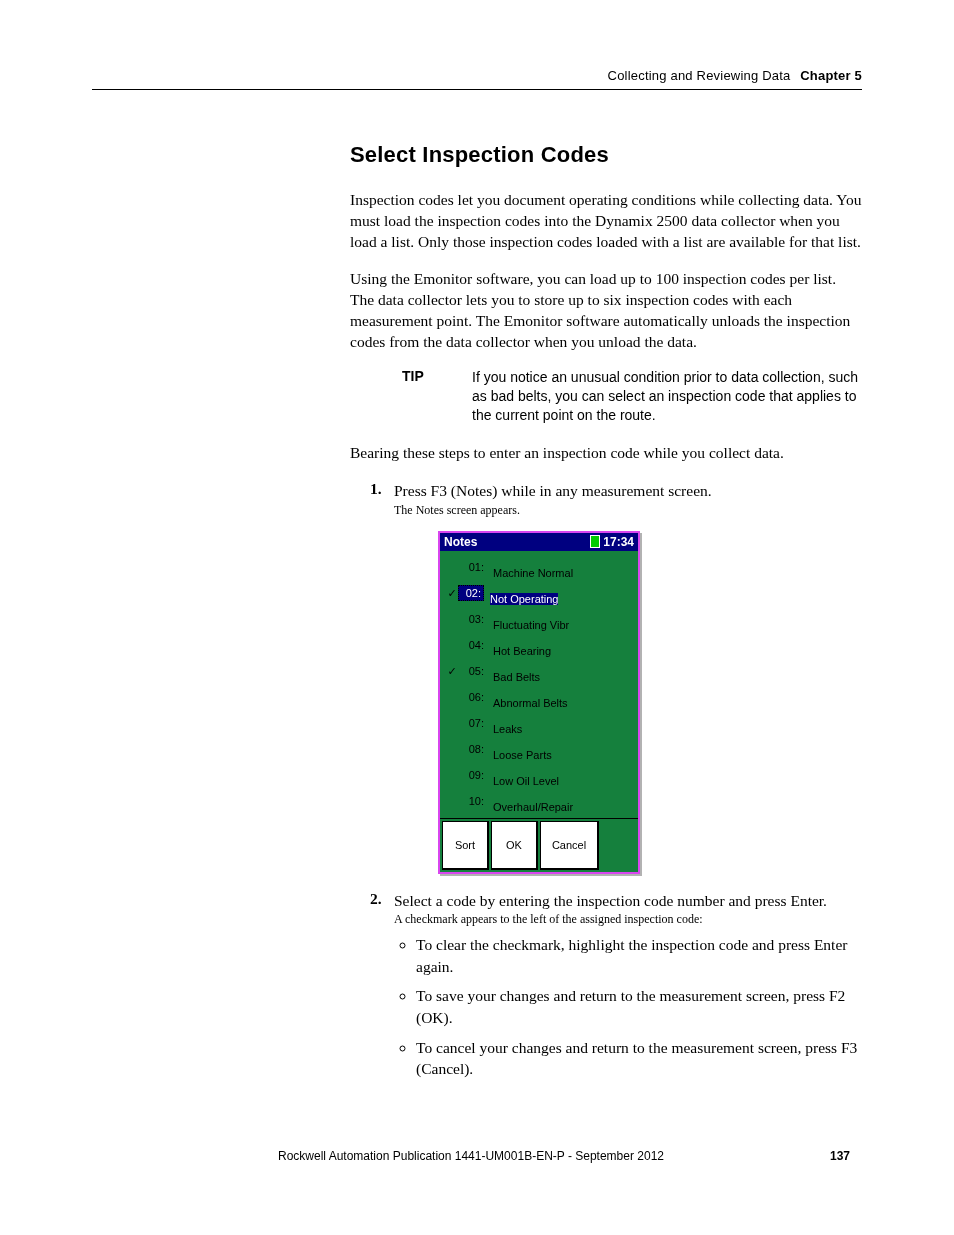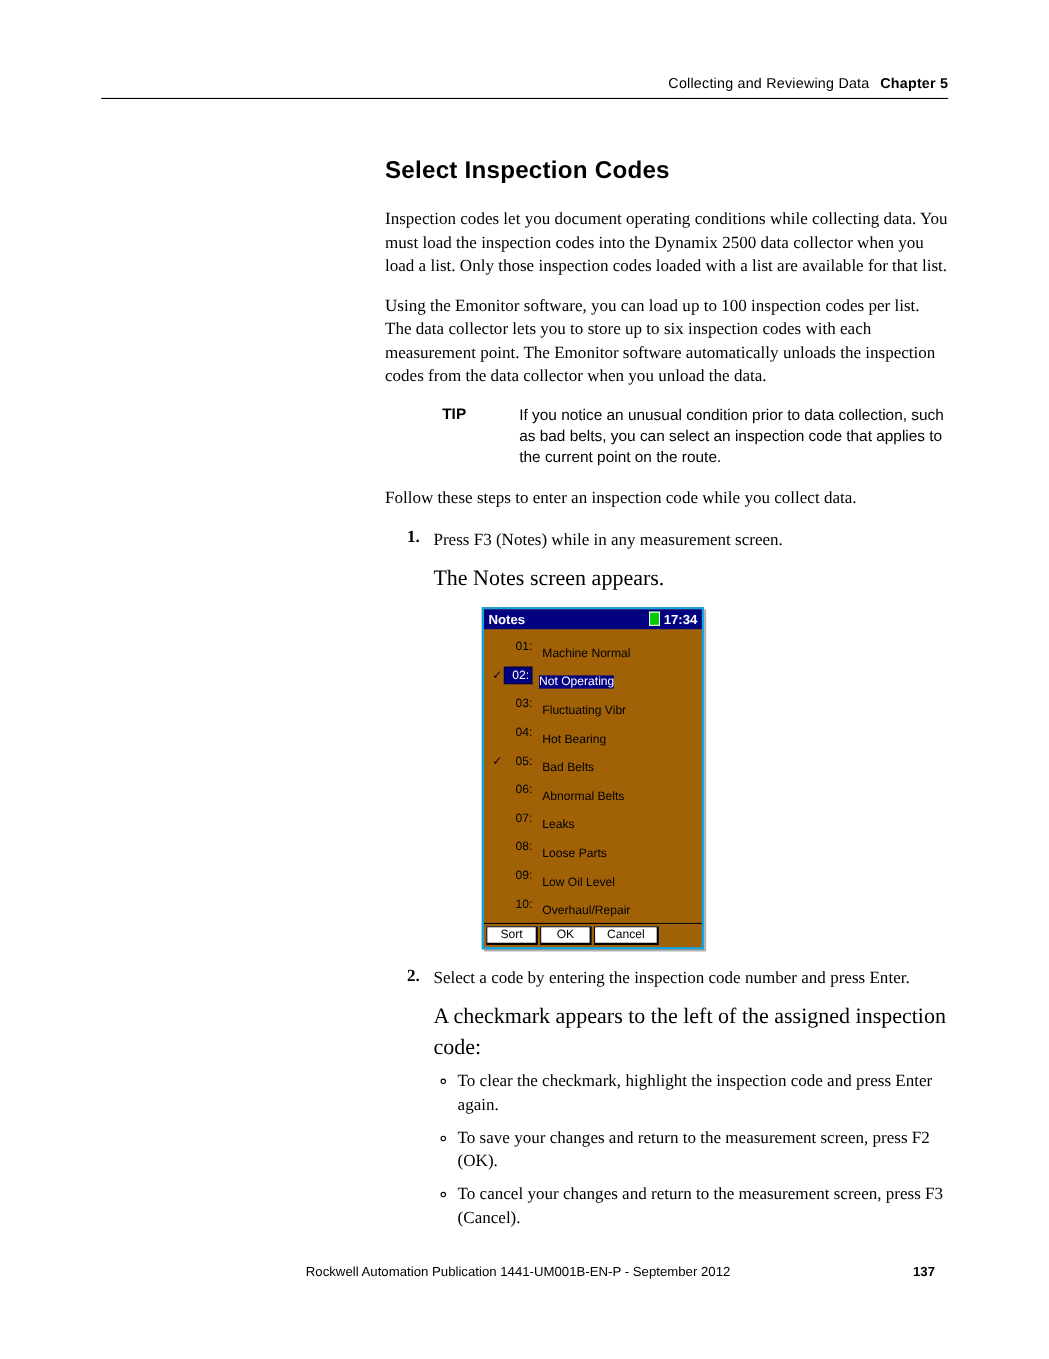--- a/index.html
+++ b/index.html
@@ -81,40 +81,39 @@
     left: 20px;
     top: 0;
     font-weight: bold;
     font-size: 15.5px;
   }
   ol.steps .step-body {
     font-size: 15.5px;
     line-height: 1.4;
   }
   ol.steps .step-sub {
-    font-size: 20px;
+    font-size: 12px;
     line-height: 1.4;
-    margin-top: 10px;
   }
   ul.bullets {
     margin: 6px 0 0 0;
     padding-left: 22px;
   }
   ul.bullets li {
     font-size: 15.5px;
     line-height: 1.4;
     margin-bottom: 8px;
   }
   
   .device-screen {
     width: 198px;
-    border: 2px solid #0ea5e9;
+    border: 2px solid #d946ef;
     margin: 12px 0 16px 44px;
     font-family: Tahoma, Arial, sans-serif;
-    background: #a16207;
+    background: #15803d;
     box-shadow: 2px 2px 0 rgba(0,0,0,0.3);
   }
   .device-titlebar {
     background: #000080;
     color: #fff;
     display: flex;
     align-items: center;
     justify-content: space-between;
     font-size: 12px;
     font-weight: bold;
@@ -177,21 +176,21 @@
     gap: 0;
     padding: 2px 2px;
     border-top: 1px solid #000;
   }
   .device-btn {
     border: 1px solid #000;
     border-right: 2px solid #000;
     border-bottom: 2px solid #000;
     background: #fff;
     font-size: 11px;
-    padding: 1px 0;
+    padding: 17px 0;
     text-align: center;
     margin-right: 2px;
   }
   .device-btn:nth-child(1){ width:44px; }
   .device-btn:nth-child(2){ width:44px; }
   .device-btn:nth-child(3){ width:56px; }
   .footer {
     position: absolute;
     bottom: 40px;
     left: 92px;
@@ -220,21 +219,21 @@
     <h2 class="section-title">Select Inspection Codes</h2>
 
     <p class="body">Inspection codes let you document operating conditions while collecting data. You must load the inspection codes into the Dynamix 2500 data collector when you load a list. Only those inspection codes loaded with a list are available for that list.</p>
     <p class="body">Using the Emonitor software, you can load up to 100 inspection codes per list. The data collector lets you to store up to six inspection codes with each measurement point. The Emonitor software automatically unloads the inspection codes from the data collector when you unload the data.</p>
 
     <div class="tip-row">
       <div class="tip-label">TIP</div>
       <div class="tip-text">If you notice an unusual condition prior to data collection, such as bad belts, you can select an inspection code that applies to the current point on the route.</div>
     </div>
 
-    <p class="body">Follow these steps to enter an inspection code while you collect data.</p>
+    <p class="body">Bearing these steps to enter an inspection code while you collect data.</p>
 
     <ol class="steps">
       <li>
         <span class="num">1.</span>
         <div class="step-body">Press F3 (Notes) while in any measurement screen.</div>
         <div class="step-sub">The Notes screen appears.</div>
 
         <div class="device-screen">
           <div class="device-titlebar">
             <span>Notes</span>

